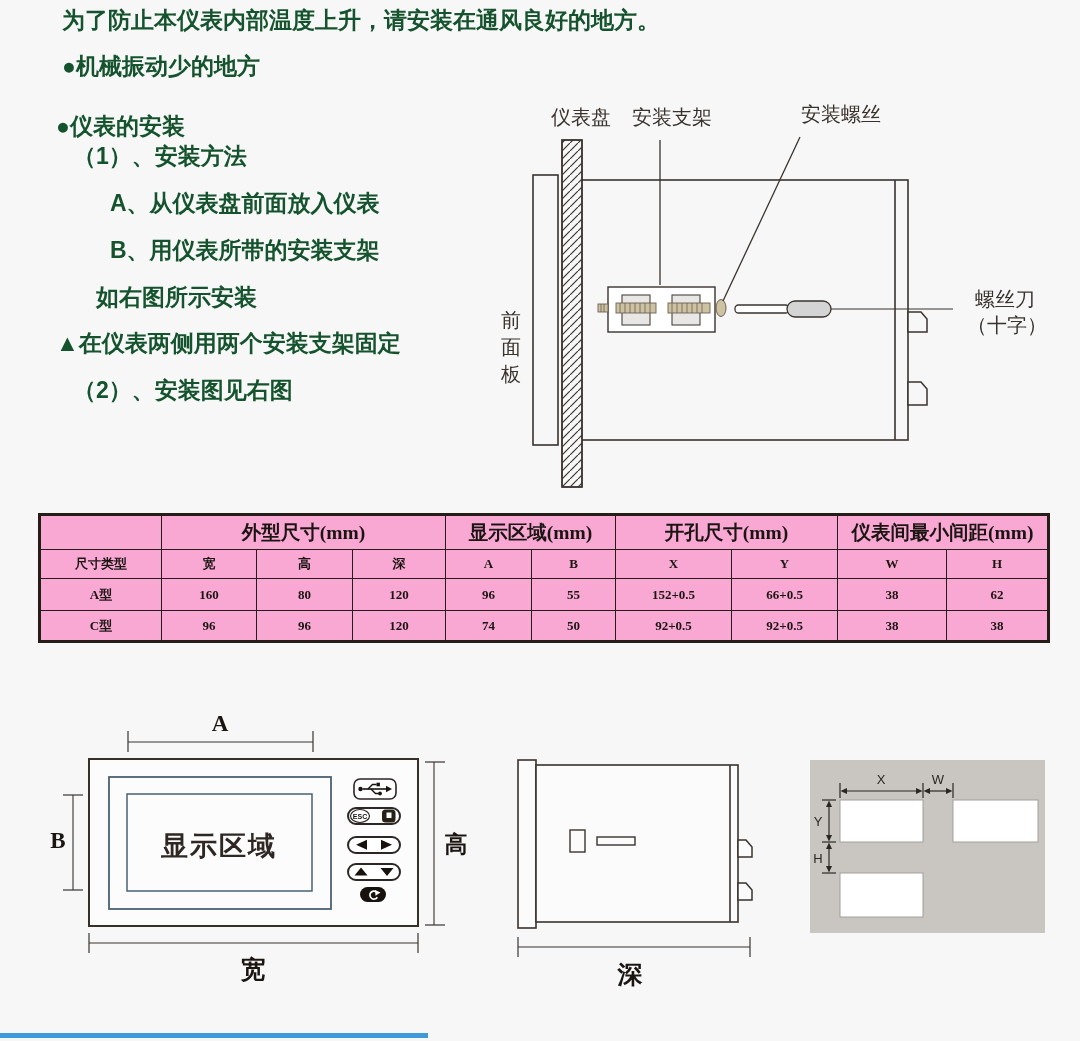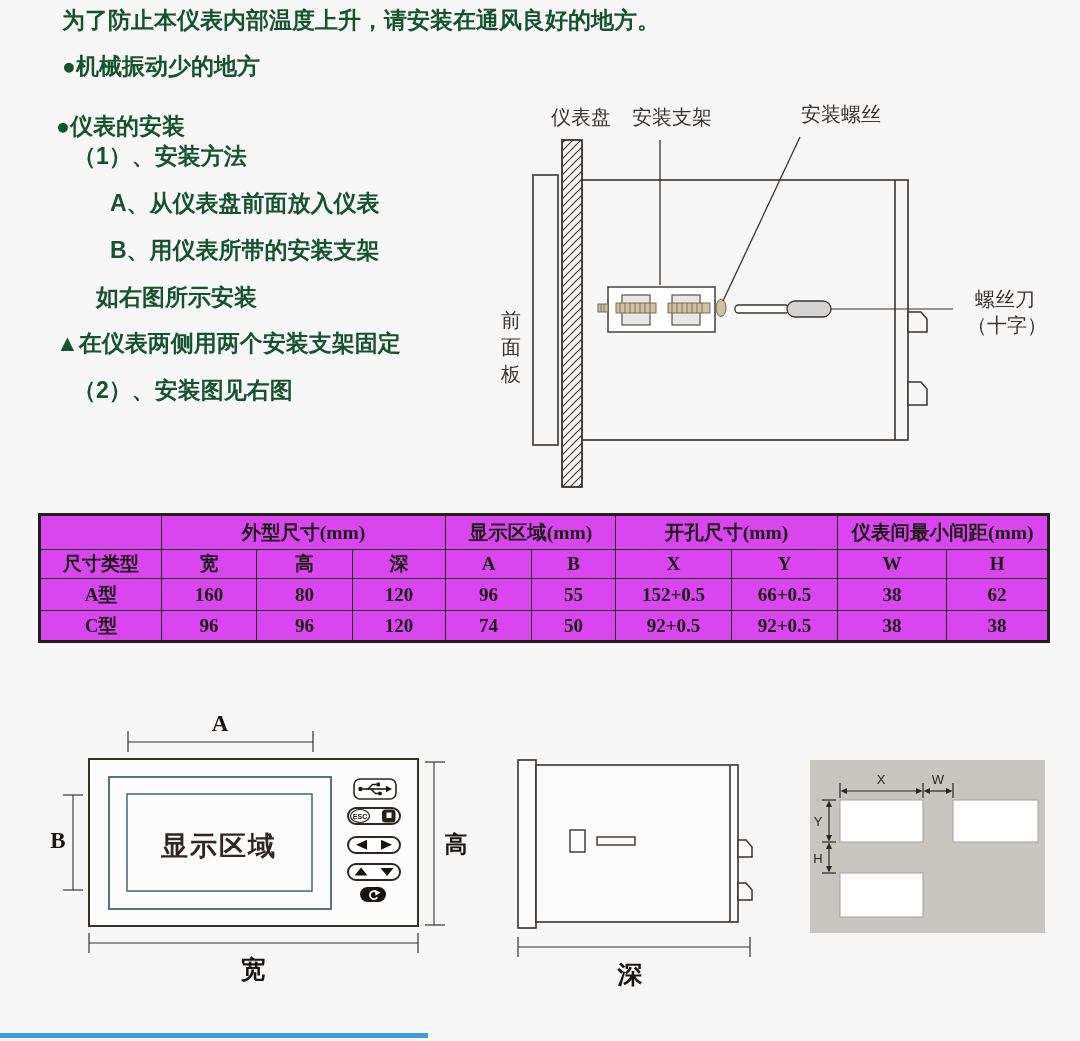--- a/index.html
+++ b/index.html
@@ -22,25 +22,25 @@
   .it4{left:56px;top:330px;}
   .it5{left:73px;top:377px;}
 
   
   #dim-table{
     position:absolute;left:38px;top:513px;width:1009px;
     border-collapse:collapse;table-layout:fixed;
     font-family:"Liberation Serif","DejaVu Serif",serif;
     font-weight:700;color:#1b1512;
     border:3px solid #241d18;
-    background:#d946ef;
+    background:#f9a8d4;
   }
   #dim-table td{
     border:1.5px solid #241d18;text-align:center;vertical-align:middle;
-    font-size:19px;padding:0;
+    font-size:13px;padding:0;
   }
   #dim-table tr.gr td{height:33px;font-size:19.5px;}
   #dim-table tr.hr td{height:28px;}
   #dim-table tr.dr1 td{height:31px;}
   #dim-table tr.dr2 td{height:29px;}
 
   svg text{font-family:"Liberation Sans","DejaVu Sans",sans-serif;}
   svg .serif{font-family:"Liberation Serif","DejaVu Serif",serif;font-weight:700;}
   svg .dlabel{font-size:20px;font-weight:500;fill:#3a322d;}
 

